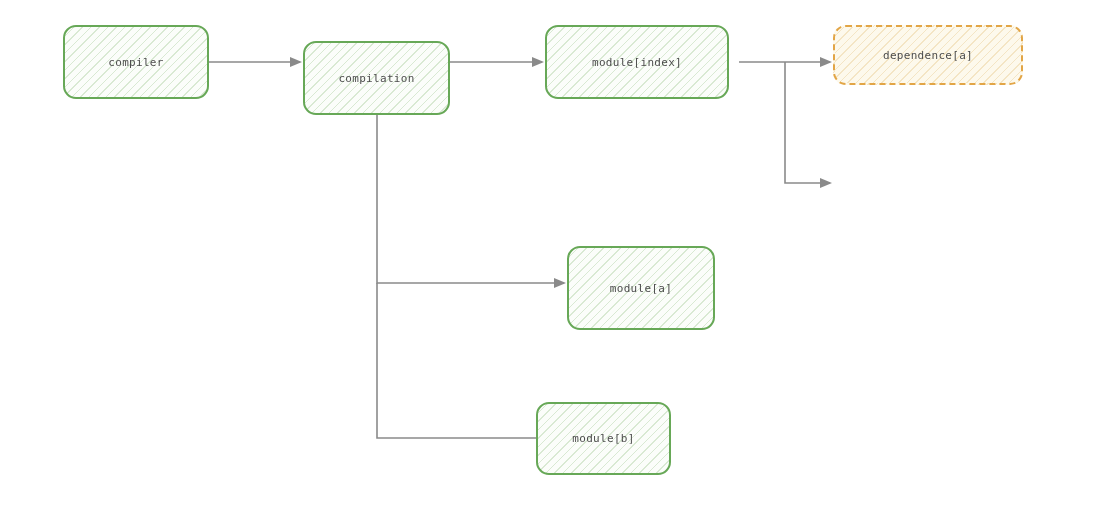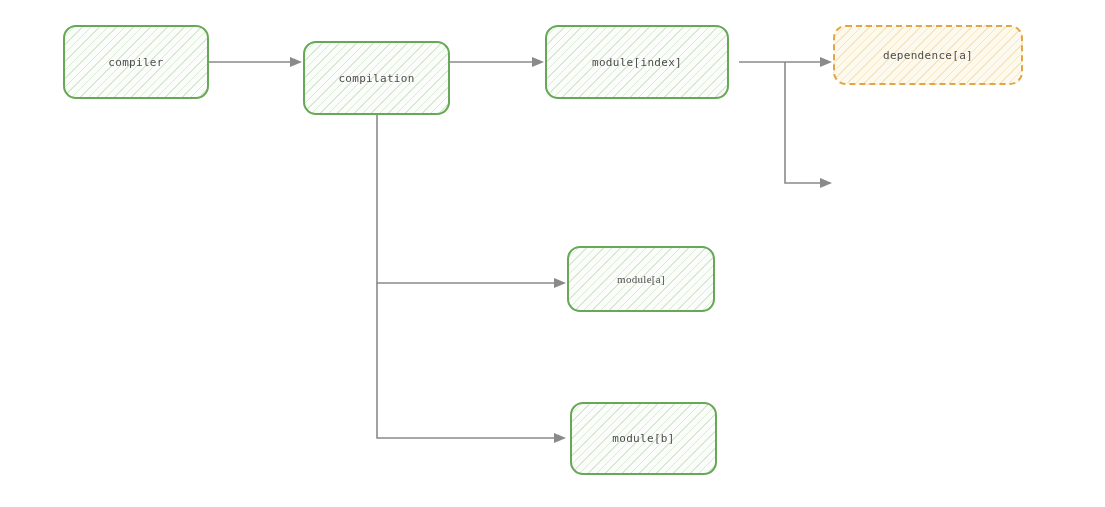--- a/index.html
+++ b/index.html
@@ -90,17 +90,17 @@
 
   <div class="node solid-green" style="left:63px;  top:25px;  width:146px; height:74px;">compiler</div>
 
   <div class="node solid-green" style="left:303px; top:25px;  width:147px; height:74px;margin-top:16px;">compilation</div>
 
   <div class="node solid-green" style="left:545px; top:25px;  width:184px; height:74px;">module[index]</div>
 
   <div class="node dashed-orange" style="left:833px; top:25px;  width:190px; height:60px;">dependence[a]</div>
 
 
-  <div class="node solid-green" style="left:567px; top:246px; width:148px; height:66px;font-family:Liberation Serif, serif;">module[a]</div>
+  <div class="node solid-green" style="left:567px; top:246px; width:148px; height:84px;">module[a]</div>
 
-  <div class="node solid-green" style="left:570px; top:402px; width:147px; height:73px;">module[b]</div>
+  <div class="node solid-green" style="left:536px; top:402px; width:135px; height:73px;">module[b]</div>
 
 </div>
 
 </body></html>

